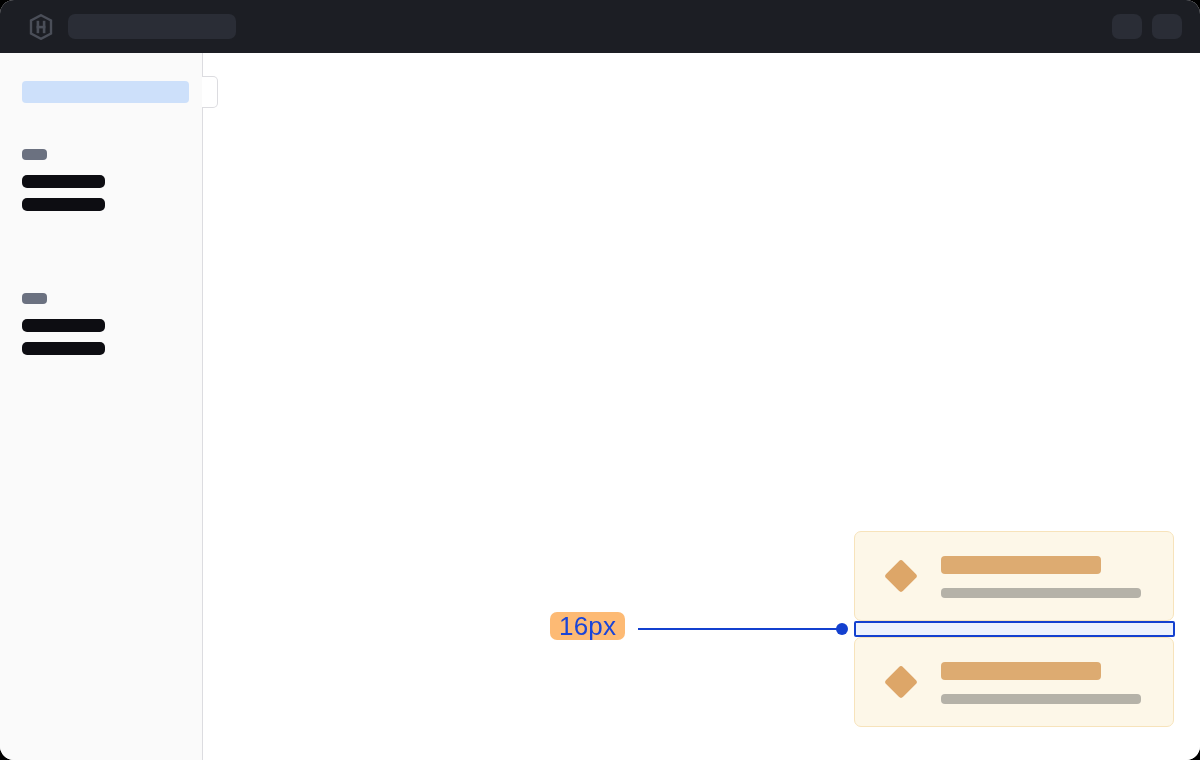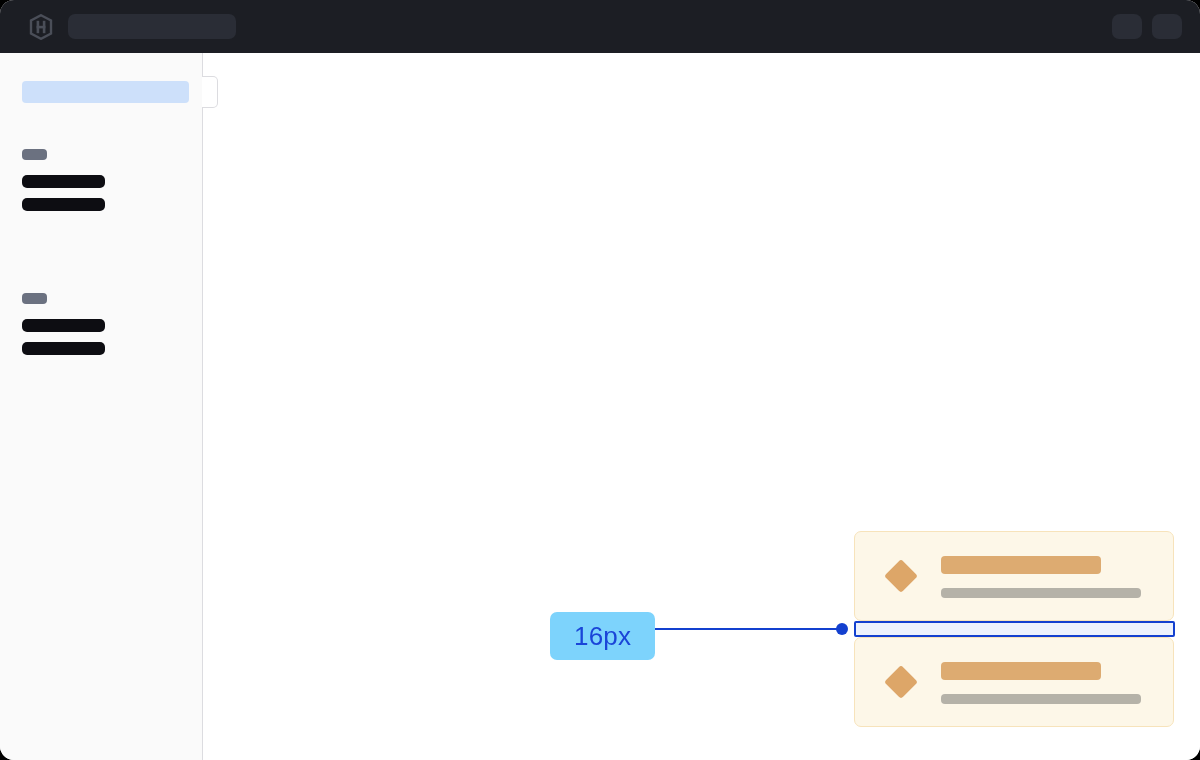--- a/index.html
+++ b/index.html
@@ -205,26 +205,26 @@
     height: 12px;
     border-radius: 50%;
     background: #1340cf;
     z-index: 7;
   }
 
   #gap-value-pill {
     position: absolute;
     left: 550px;
     top: 612px;
-    height: 48px;
-    padding: 0 24px;
+    height: 28px;
+    padding: 0 9px;
     display: flex;
     align-items: center;
     justify-content: center;
-    background: #7dd3fc;
+    background: #fdba74;
     border-radius: 7px;
     z-index: 7;
   }
   #gap-value-label {
     font-size: 26px;
     font-weight: 400;
     color: #1a45d8;
     letter-spacing: 0.2px;
     line-height: 1;
     white-space: nowrap;

